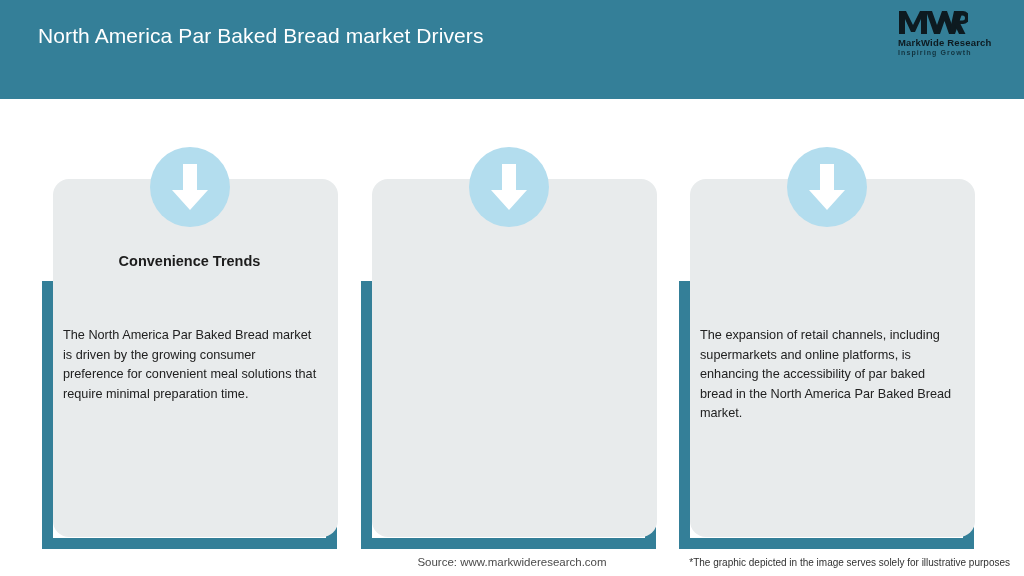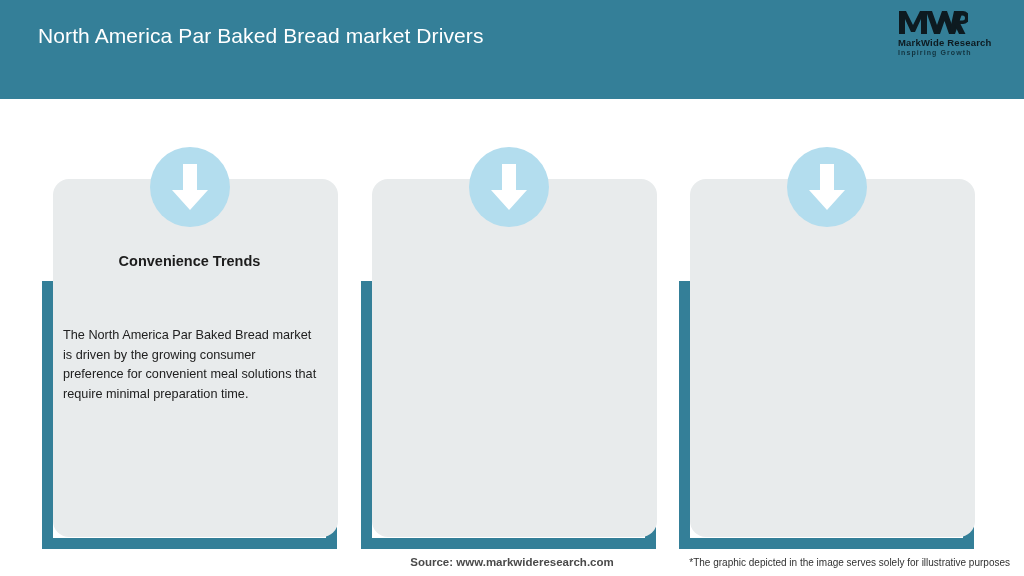--- a/index.html
+++ b/index.html
@@ -156,21 +156,21 @@
   }
 
   
   .source {
     position: absolute;
     left: 0;
     top: 556px;
     width: 1024px;
     text-align: center;
     font-size: 11.5px;
-    font-weight: bold;
+    font-weight: normal;
     color: #4a4a4a;
   }
   .disclaimer {
     position: absolute;
     right: 14px;
     top: 557px;
     font-size: 10px;
     color: #303030;
     white-space: nowrap;
   }
@@ -220,18 +220,19 @@
   </div>
 
   <div class="card-wrap c3">
     <div class="frame"></div>
     <div class="card"></div>
     <div class="icon-circle">
       <svg width="42" height="50" viewBox="0 0 42 50" aria-hidden="true">
         <polygon fill="#ffffff" points="14,2 28,2 28,28 39,28 21,48 3,28 14,28"></polygon>
       </svg>
     </div>
+    <div class="card-body">The expansion of retail channels, including supermarkets and online platforms, is enhancing the accessibility of par baked bread in the North America Par Baked Bread market.</div>
   </div>
 
 </div>
 
 <div class="source">Source: www.markwideresearch.com</div>
 <div class="disclaimer">*The graphic depicted in the image serves solely for illustrative purposes</div>
 
 </body></html>

